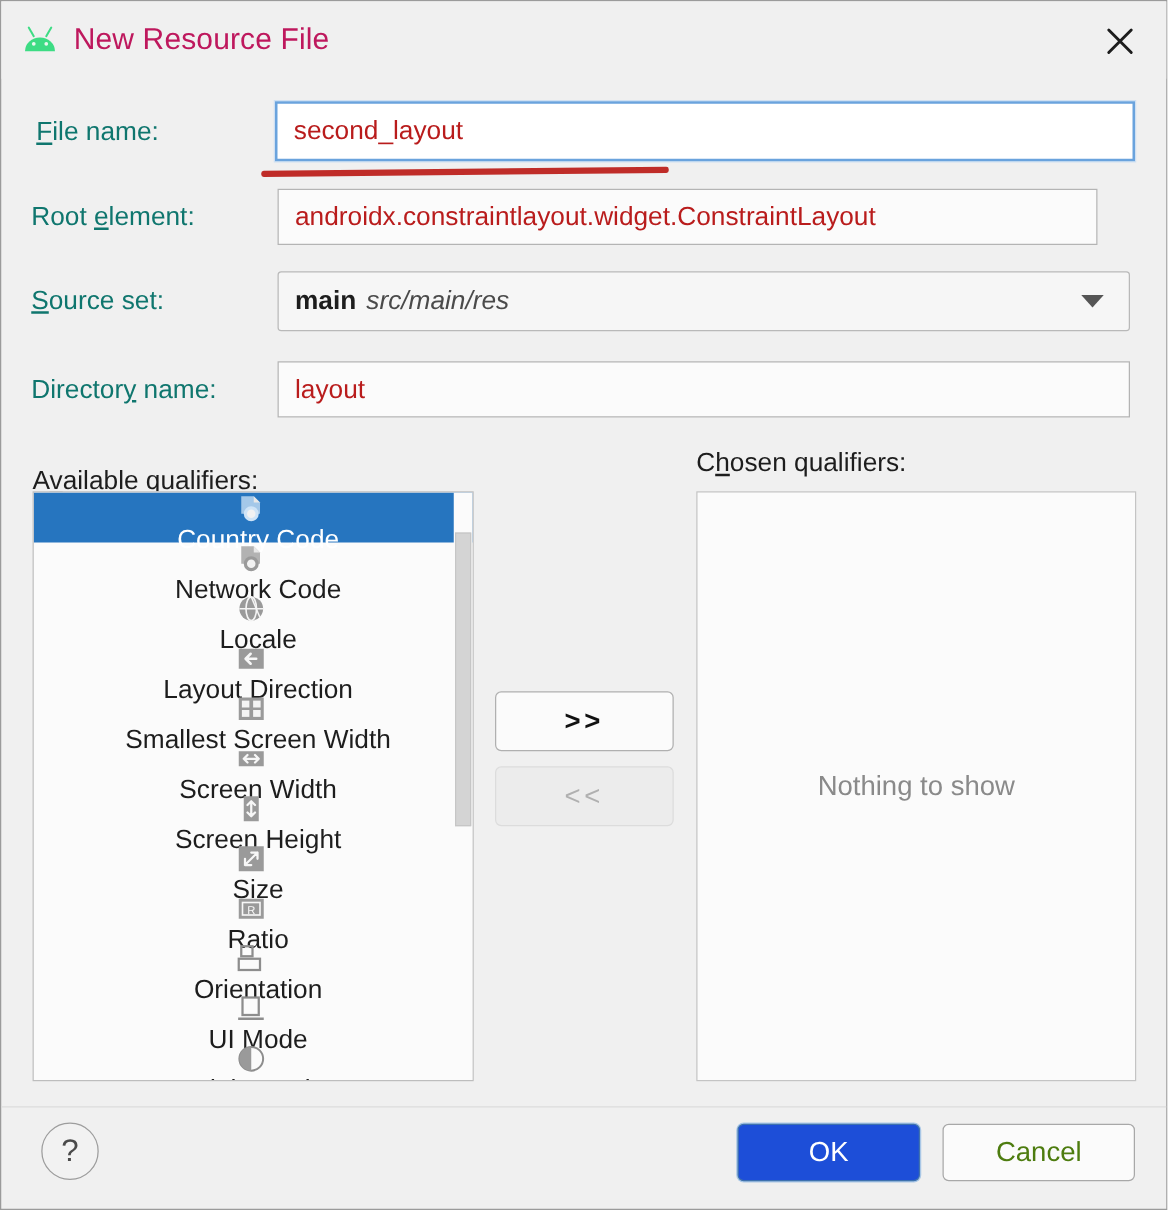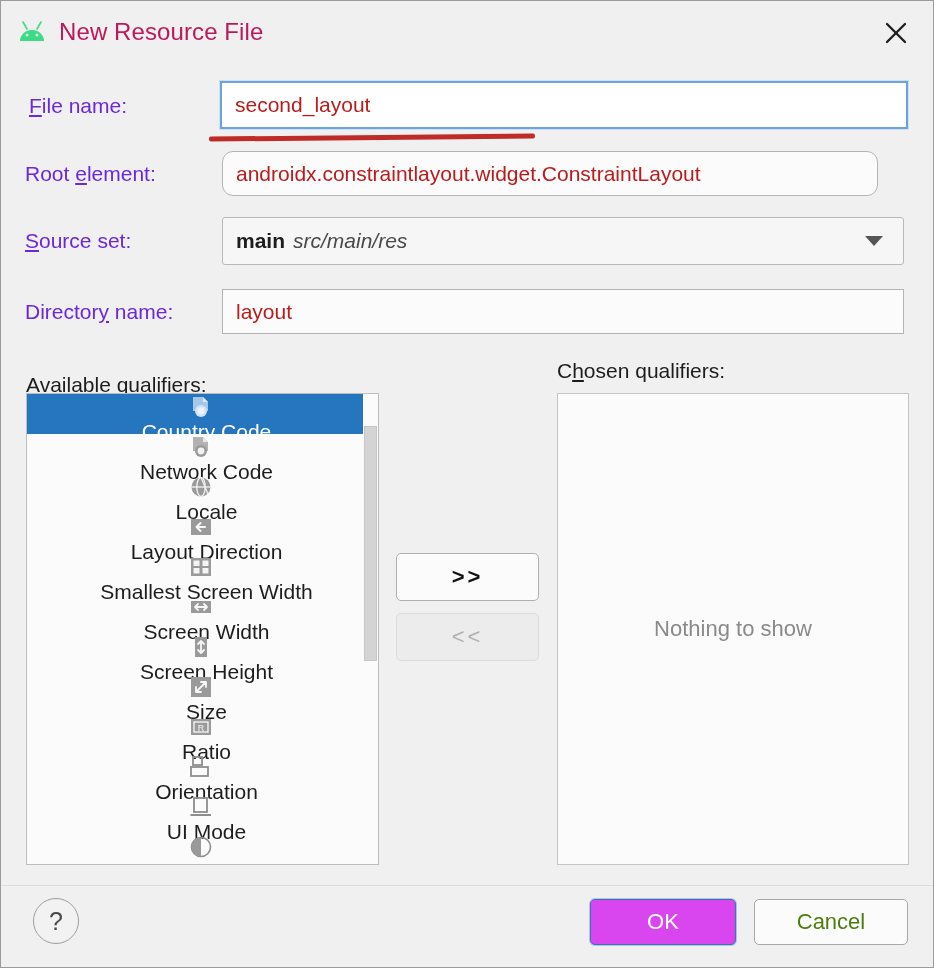--- a/index.html
+++ b/index.html
@@ -54,21 +54,21 @@
     align-items: center;
     justify-content: center;
     cursor: pointer;
   }
   .close-btn svg { display:block; }
 
   
   .form-label {
     position: absolute;
     font-size: 21px;
-    color: #6d28d9;
+    color: #0f766e;
     white-space: nowrap;
   }
   .form-label u { text-decoration: underline; text-underline-offset: 2px; }
 
   .textfield {
     position: absolute;
     box-sizing: border-box;
     background: #fbfbfb;
     border: 1px solid #b4b4b4;
     font-size: 21px;
@@ -244,21 +244,21 @@
     position: absolute;
     box-sizing: border-box;
     border-radius: 5px;
     display: flex;
     align-items: center;
     justify-content: center;
     font-size: 22px;
     cursor: pointer;
   }
   .dlg-btn.primary {
-    background: #d946ef;
+    background: #1d4ed8;
     border: 1px solid #3f72ae;
     color: #ffffff;
     box-shadow: 0 0 0 1px #a9c7e6;
   }
   .dlg-btn.secondary {
     background: #fbfbfb;
     border: 1px solid #a8a8a8;
     color: #4d7c0f;
   }
 </style>
@@ -282,21 +282,21 @@
         <line x1="22" y1="4" x2="4" y2="22" stroke="#1d1d1d" stroke-width="2.3" stroke-linecap="round"></line>
       </svg>
     </div>
   </div>
 
   <div class="form-label" style="left:28px; top:93px;"><u>F</u>ile name:</div>
   <div class="textfield focused" style="left:219px; top:80px; width:688px; height:48px;">second_layout</div>
   <div class="red-underline" style="left:208px; top:134px; width:326px; height:5px;"></div>
 
   <div class="form-label" style="left:24px; top:161px;">Root <u>e</u>lement:</div>
-  <div class="textfield" style="left:221px; top:150px; width:656px; height:45px;border-radius:11px;">androidx.constraintlayout.widget.ConstraintLayout</div>
+  <div class="textfield" style="left:221px; top:150px; width:656px; height:45px;">androidx.constraintlayout.widget.ConstraintLayout</div>
 
   <div class="form-label" style="left:24px; top:228px;"><u>S</u>ource set:</div>
   <div class="combofield" style="left:221px; top:216px; width:682px; height:48px;">
     <span class="combo-main">main</span>
     <span class="combo-sub">src/main/res</span>
     <span class="combo-arrow"></span>
   </div>
 
   <div class="form-label" style="left:24px; top:299px;">Director<u>y</u> name:</div>
   <div class="textfield" style="left:221px; top:288px; width:682px; height:45px;">layout</div>

